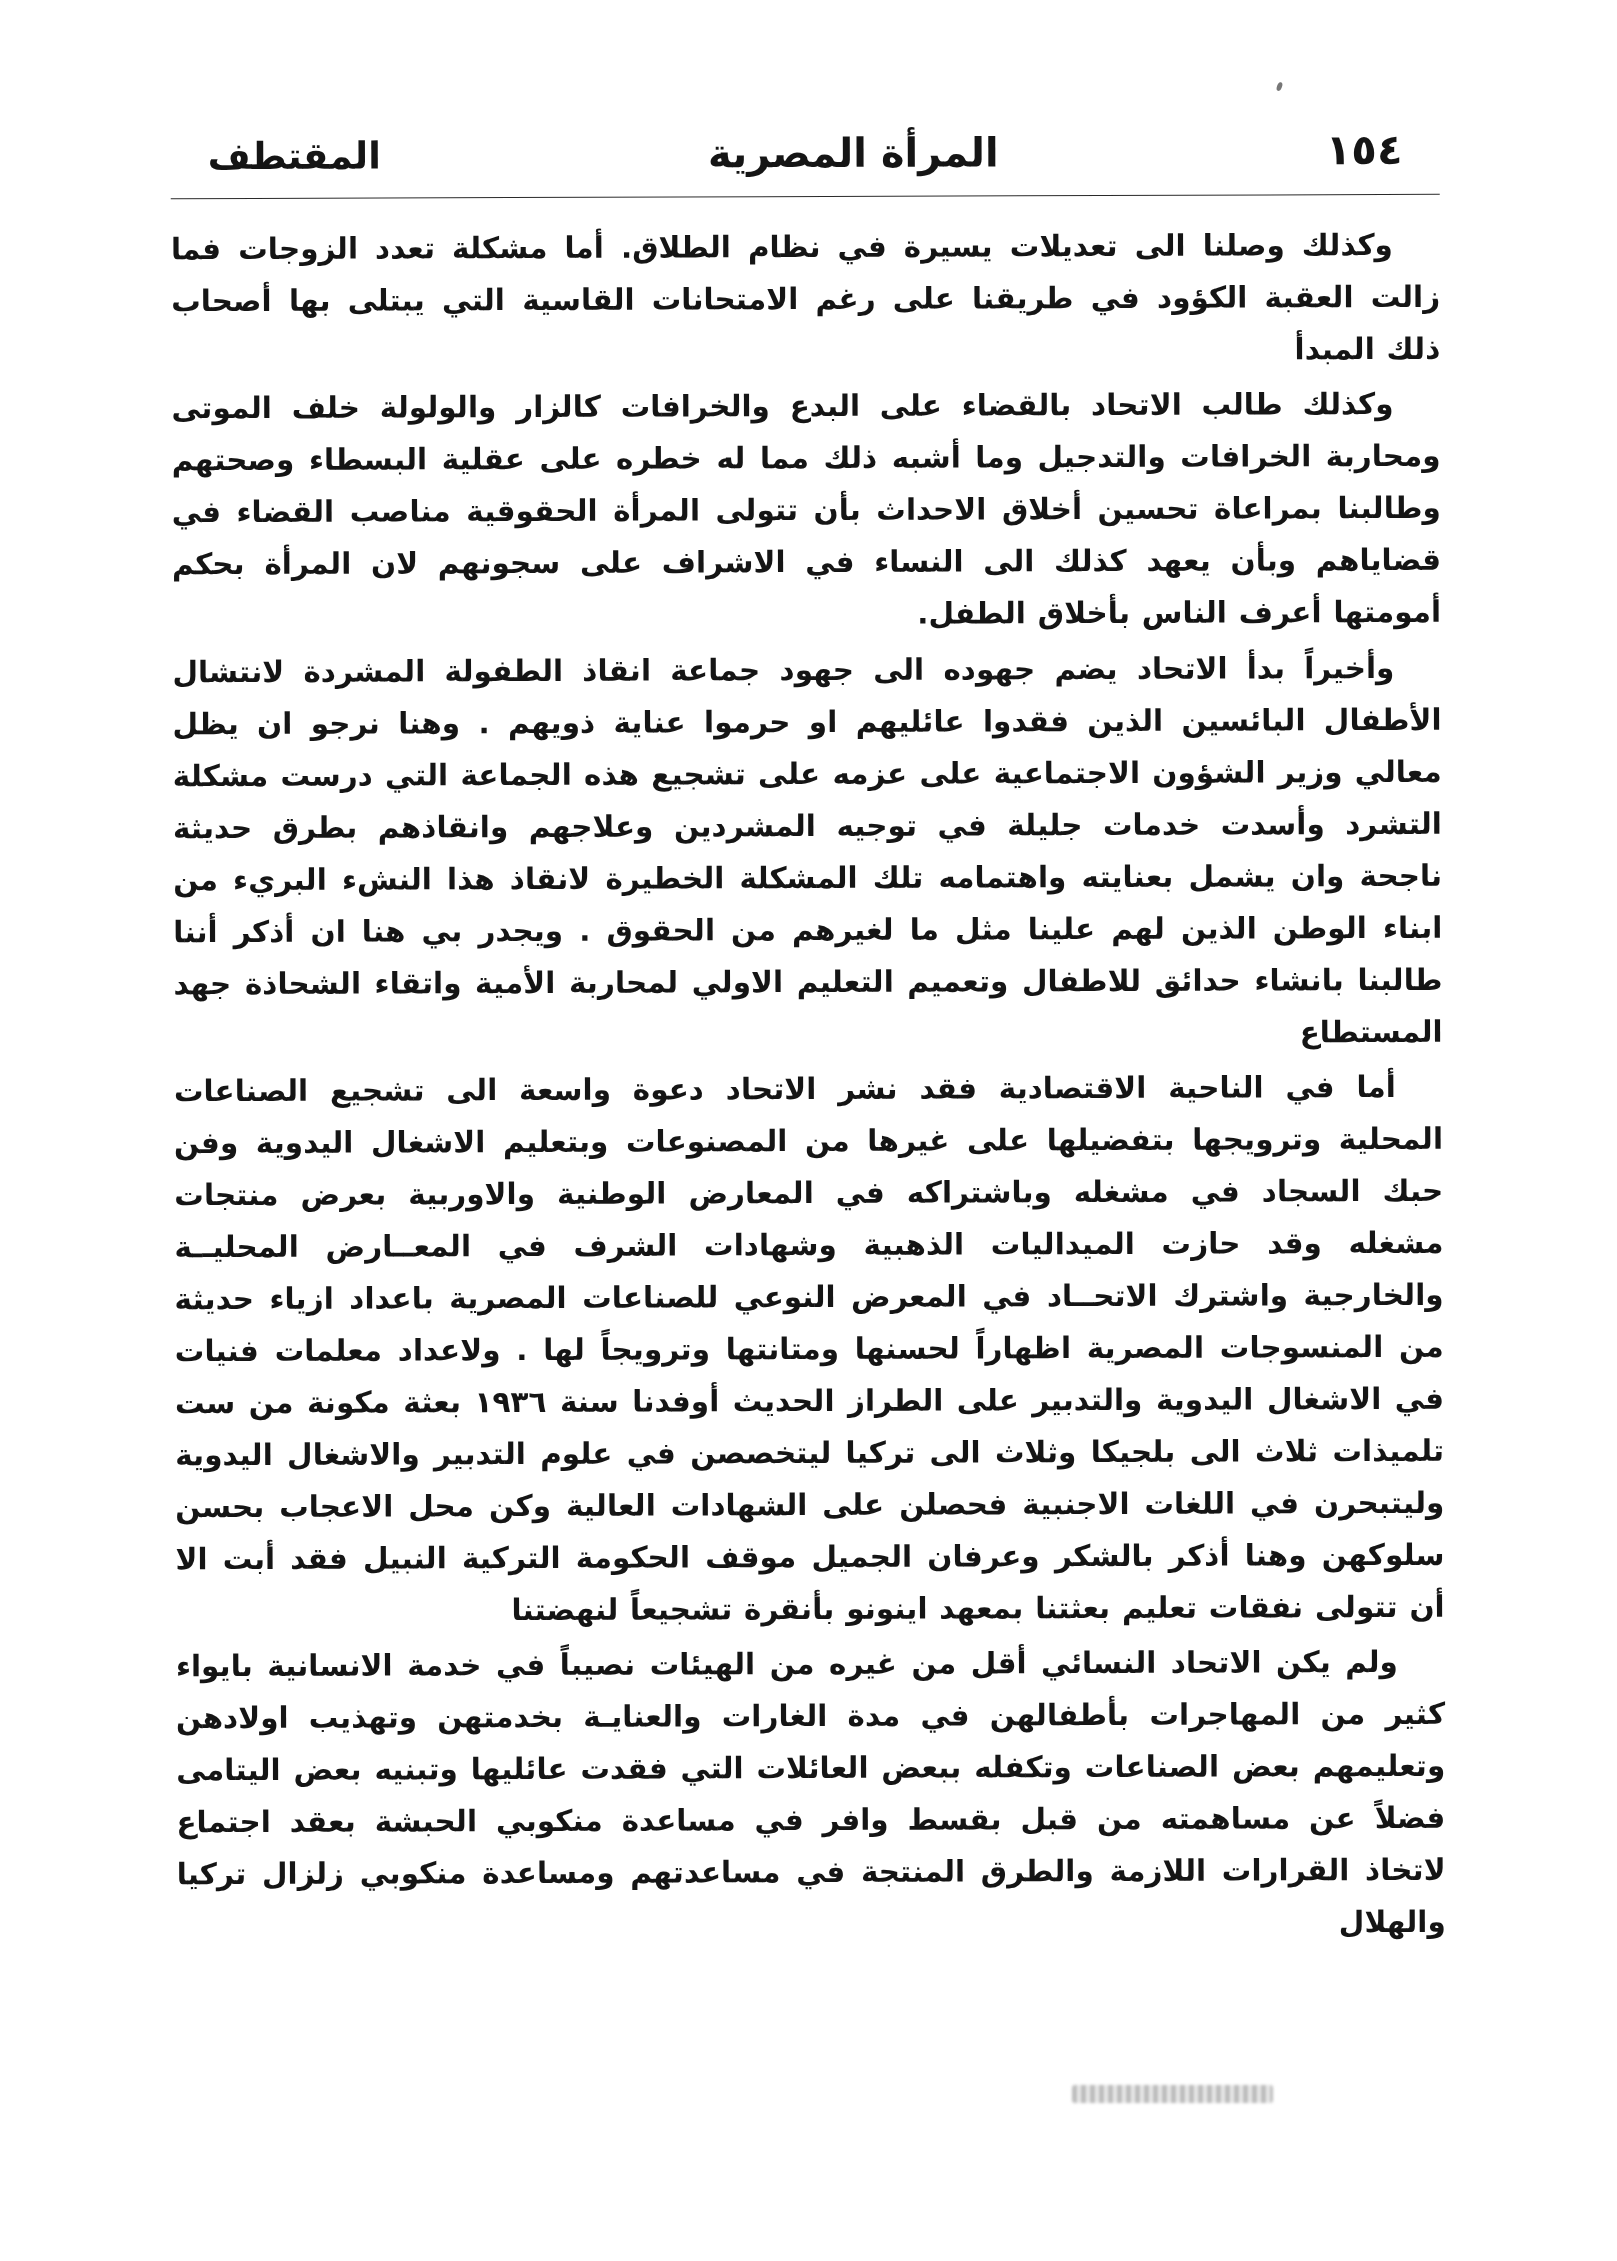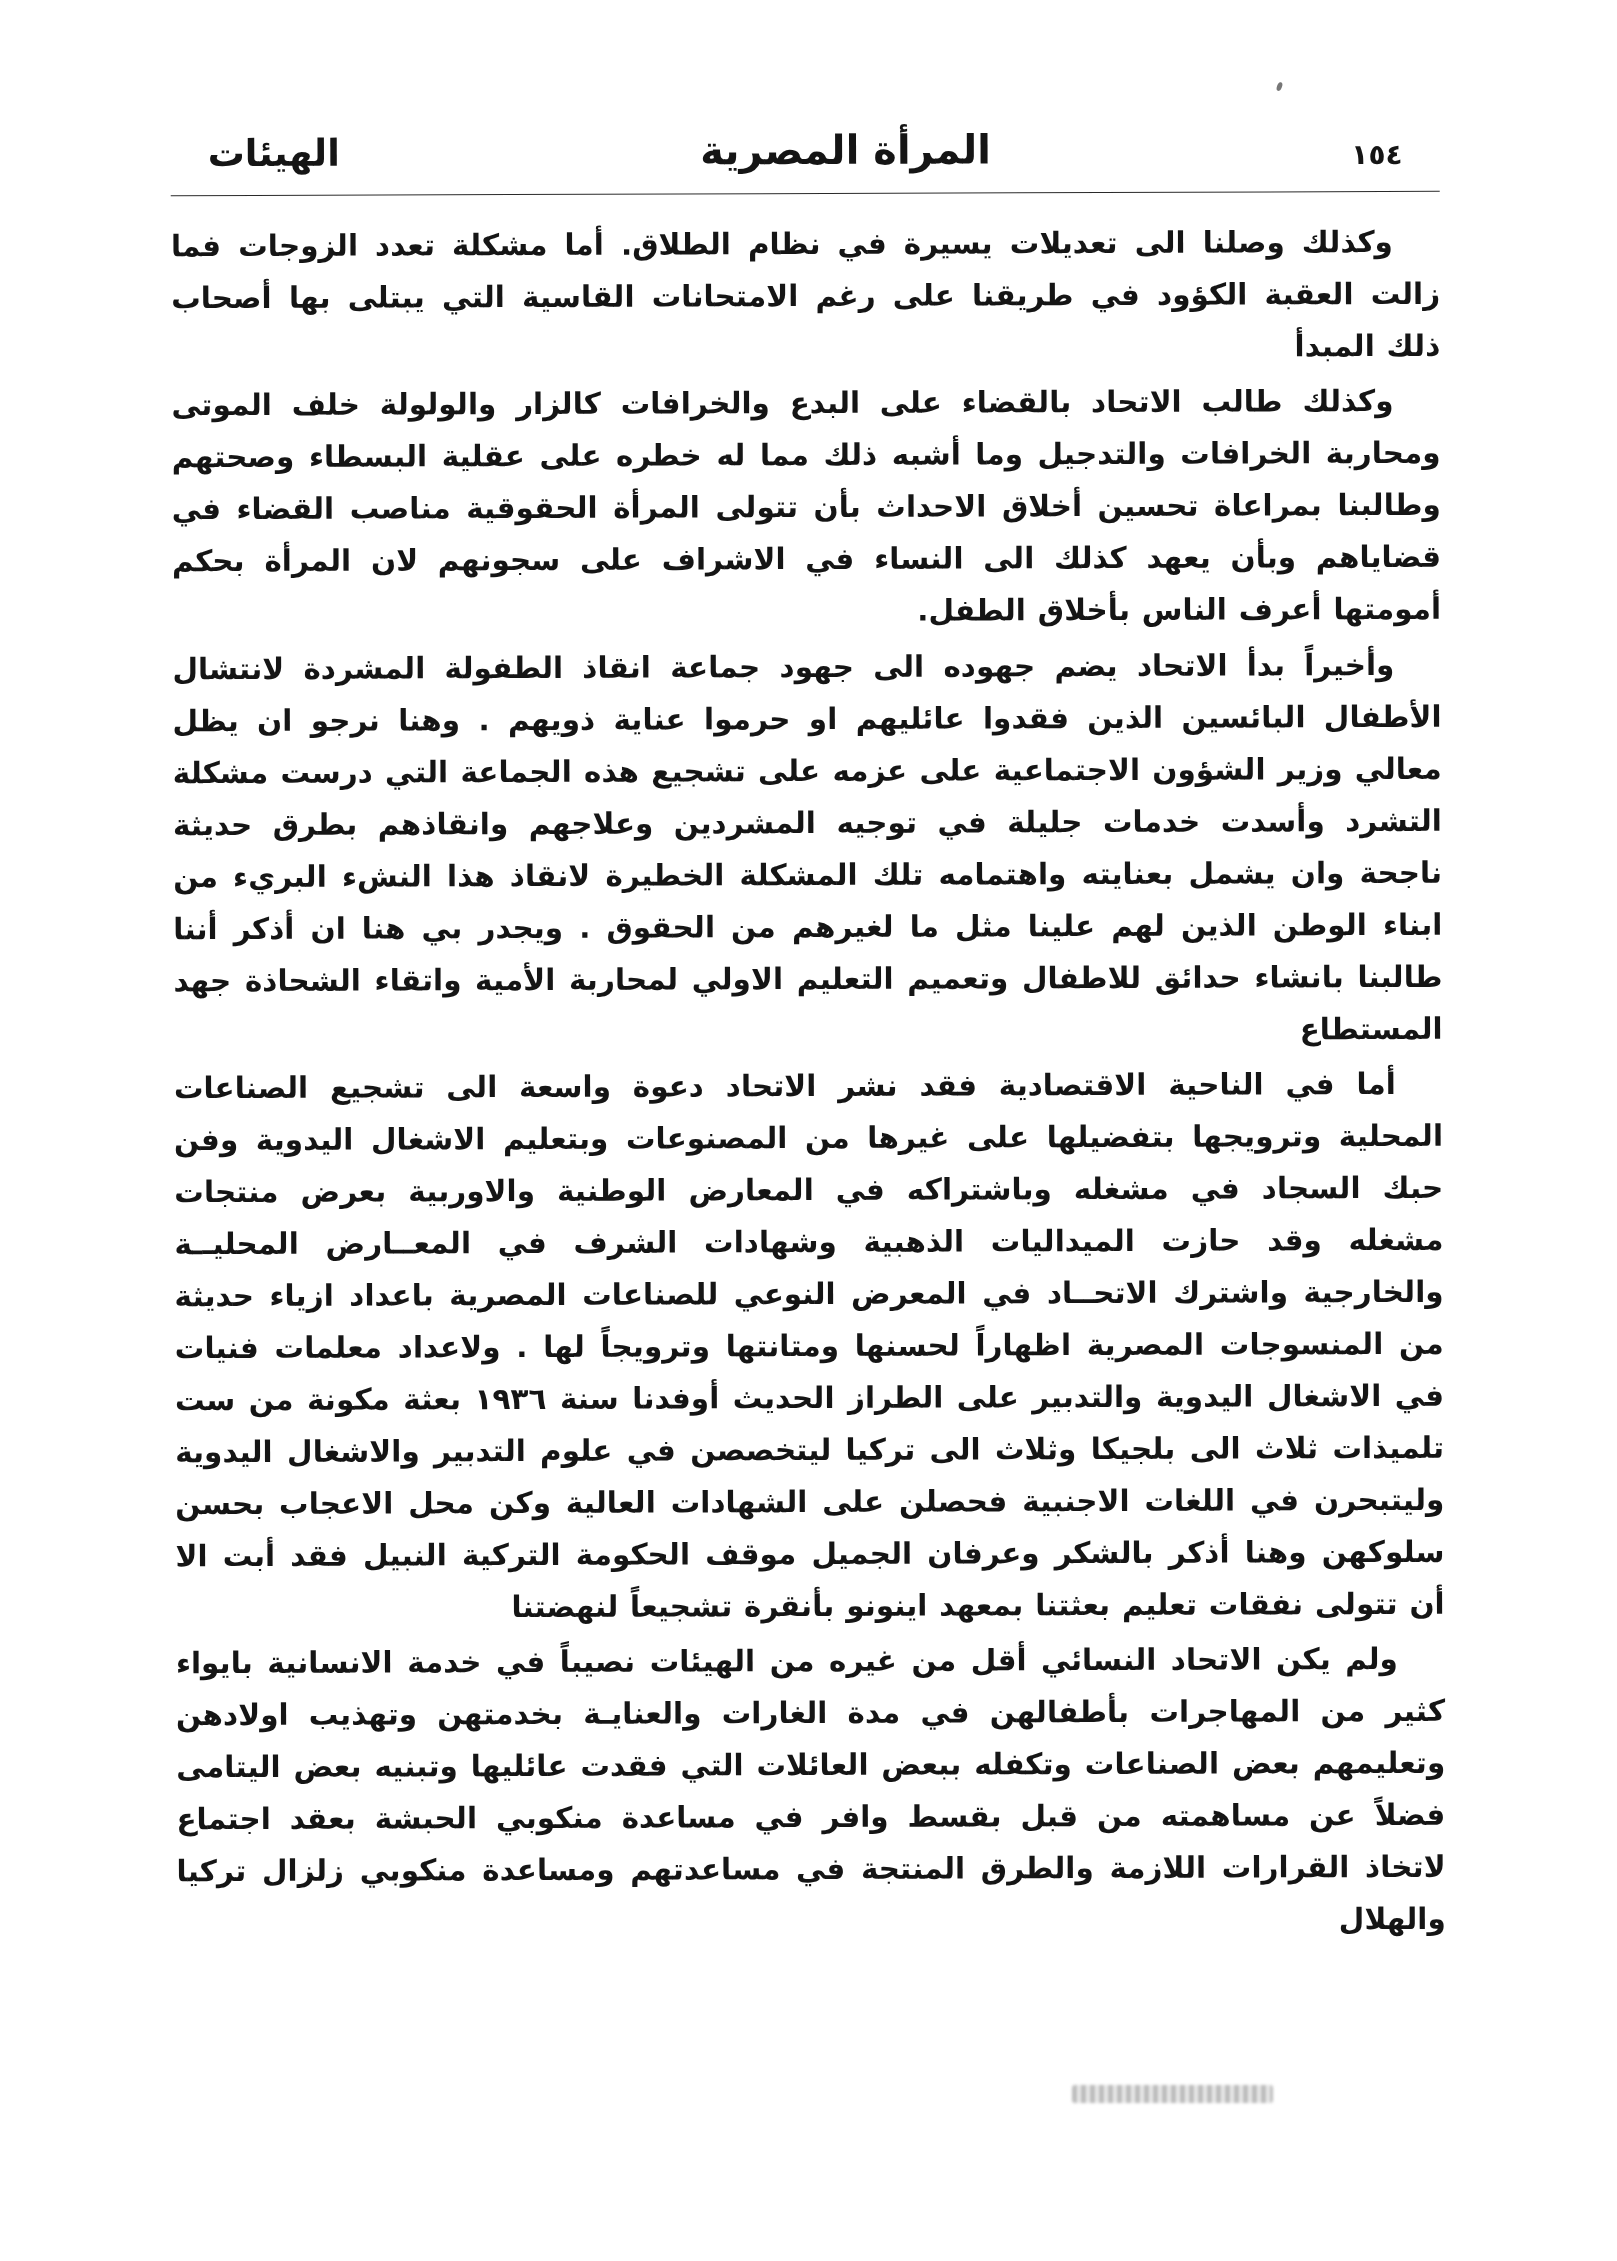--- a/index.html
+++ b/index.html
@@ -25,21 +25,21 @@
     display: flex;
     justify-content: space-between;
     align-items: flex-end;
     direction: ltr;
     font-weight: bold;
     padding: 0 37px 19.6px 37px;
     border-bottom: 1.6px solid #2a2a2a;
   }
   .h-journal { font-size: 37px; }
   .h-section { font-size: 40px; }
-  .h-page    { font-size: 28px; letter-spacing: 1.6px; }
+  .h-page    { font-size: 42px; letter-spacing: 1.6px; }
   .article {
     direction: rtl;
     text-align: justify;
     font-size: 29.5px;
     line-height: 52px;
     font-weight: bold;
     margin-top: 24.6px;
     word-spacing: 1.6px;
   }
   .article p {
@@ -72,21 +72,21 @@
     opacity: 0.75;
     transform: rotate(20deg);
   }
 </style>
 </head>
 <body>
 
 <div class="sheet">
 
   <header class="page-header">
-    <span class="h-journal">الهيئات</span>
+    <span class="h-journal">المقتطف</span>
     <span class="h-section">المرأة المصرية</span>
     <span class="h-page">١٥٤</span>
   </header>
 
   <main class="article" dir="rtl">
     <p>وكذلك وصلنا الى تعديلات يسيرة في نظام الطلاق. أما مشكلة تعدد الزوجات فما زالت العقبة الكؤود في طريقنا على رغم الامتحانات القاسية التي يبتلى بها أصحاب ذلك المبدأ</p>
     <p>وكذلك طالب الاتحاد بالقضاء على البدع والخرافات كالزار والولولة خلف الموتى ومحاربة الخرافات والتدجيل وما أشبه ذلك مما له خطره على عقلية البسطاء وصحتهم وطالبنا بمراعاة تحسين أخلاق الاحداث بأن تتولى المرأة الحقوقية مناصب القضاء في قضاياهم وبأن يعهد كذلك الى النساء في الاشراف على سجونهم لان المرأة بحكم أمومتها أعرف الناس بأخلاق الطفل.</p>
     <p>وأخيراً بدأ الاتحاد يضم جهوده الى جهود جماعة انقاذ الطفولة المشردة لانتشال الأطفال البائسين الذين فقدوا عائليهم او حرموا عناية ذويهم . وهنا نرجو ان يظل معالي وزير الشؤون الاجتماعية على عزمه على تشجيع هذه الجماعة التي درست مشكلة التشرد وأسدت خدمات جليلة في توجيه المشردين وعلاجهم وانقاذهم بطرق حديثة ناجحة وان يشمل بعنايته واهتمامه تلك المشكلة الخطيرة لانقاذ هذا النشء البريء من ابناء الوطن الذين لهم علينا مثل ما لغيرهم من الحقوق . ويجدر بي هنا ان أذكر أننا طالبنا بانشاء حدائق للاطفال وتعميم التعليم الاولي لمحاربة الأمية واتقاء الشحاذة جهد المستطاع</p>
     <p>أما في الناحية الاقتصادية فقد نشر الاتحاد دعوة واسعة الى تشجيع الصناعات المحلية وترويجها بتفضيلها على غيرها من المصنوعات وبتعليم الاشغال اليدوية وفن حبك السجاد في مشغله وباشتراكه في المعارض الوطنية والاوربية بعرض منتجات مشغله وقد حازت الميداليات الذهبية وشهادات الشرف في المعــارض المحليــة والخارجية واشترك الاتحــاد في المعرض النوعي للصناعات المصرية باعداد ازياء حديثة من المنسوجات المصرية اظهاراً لحسنها ومتانتها وترويجاً لها . ولاعداد معلمات فنيات في الاشغال اليدوية والتدبير على الطراز الحديث أوفدنا سنة ١٩٣٦ بعثة مكونة من ست تلميذات ثلاث الى بلجيكا وثلاث الى تركيا ليتخصصن في علوم التدبير والاشغال اليدوية وليتبحرن في اللغات الاجنبية فحصلن على الشهادات العالية وكن محل الاعجاب بحسن سلوكهن وهنا أذكر بالشكر وعرفان الجميل موقف الحكومة التركية النبيل فقد أبت الا أن تتولى نفقات تعليم بعثتنا بمعهد اينونو بأنقرة تشجيعاً لنهضتنا</p>
     <p>ولم يكن الاتحاد النسائي أقل من غيره من الهيئات نصيباً في خدمة الانسانية بايواء كثير من المهاجرات بأطفالهن في مدة الغارات والعنايـة بخدمتهن وتهذيب اولادهن وتعليمهم بعض الصناعات وتكفله ببعض العائلات التي فقدت عائليها وتبنيه بعض اليتامى فضلاً عن مساهمته من قبل بقسط وافر في مساعدة منكوبي الحبشة بعقد اجتماع لاتخاذ القرارات اللازمة والطرق المنتجة في مساعدتهم ومساعدة منكوبي زلزال تركيا والهلال</p>

